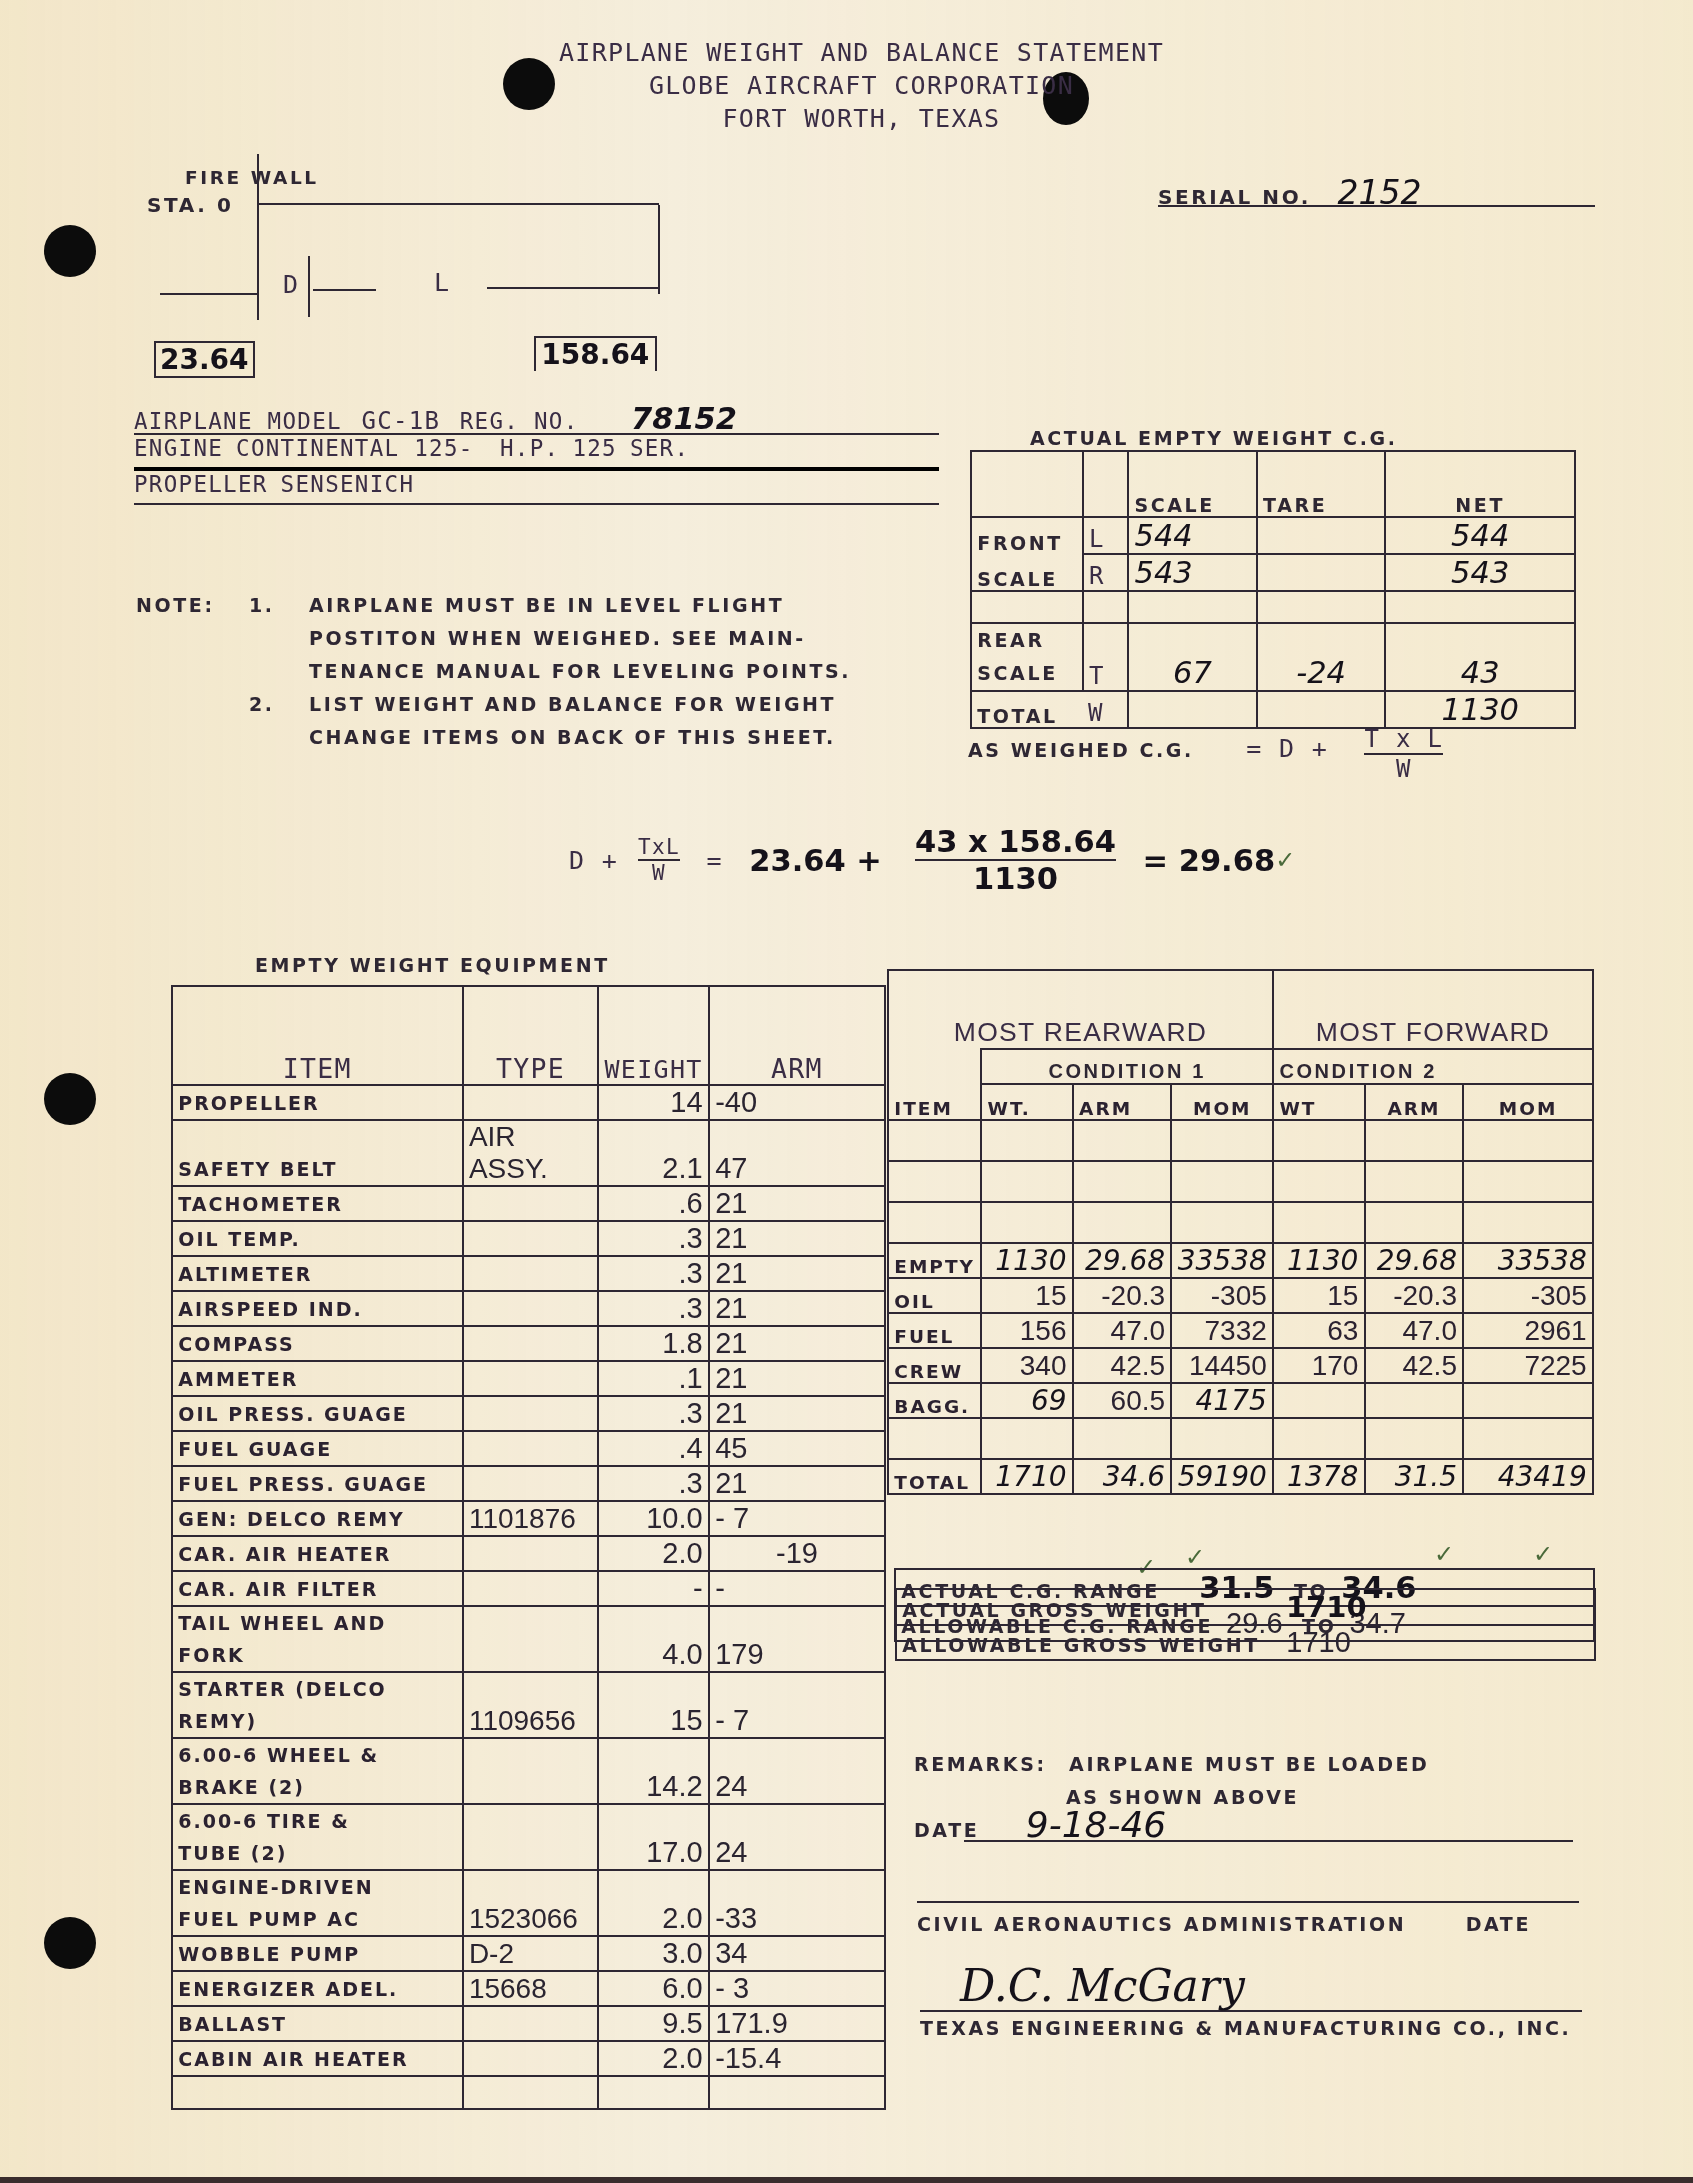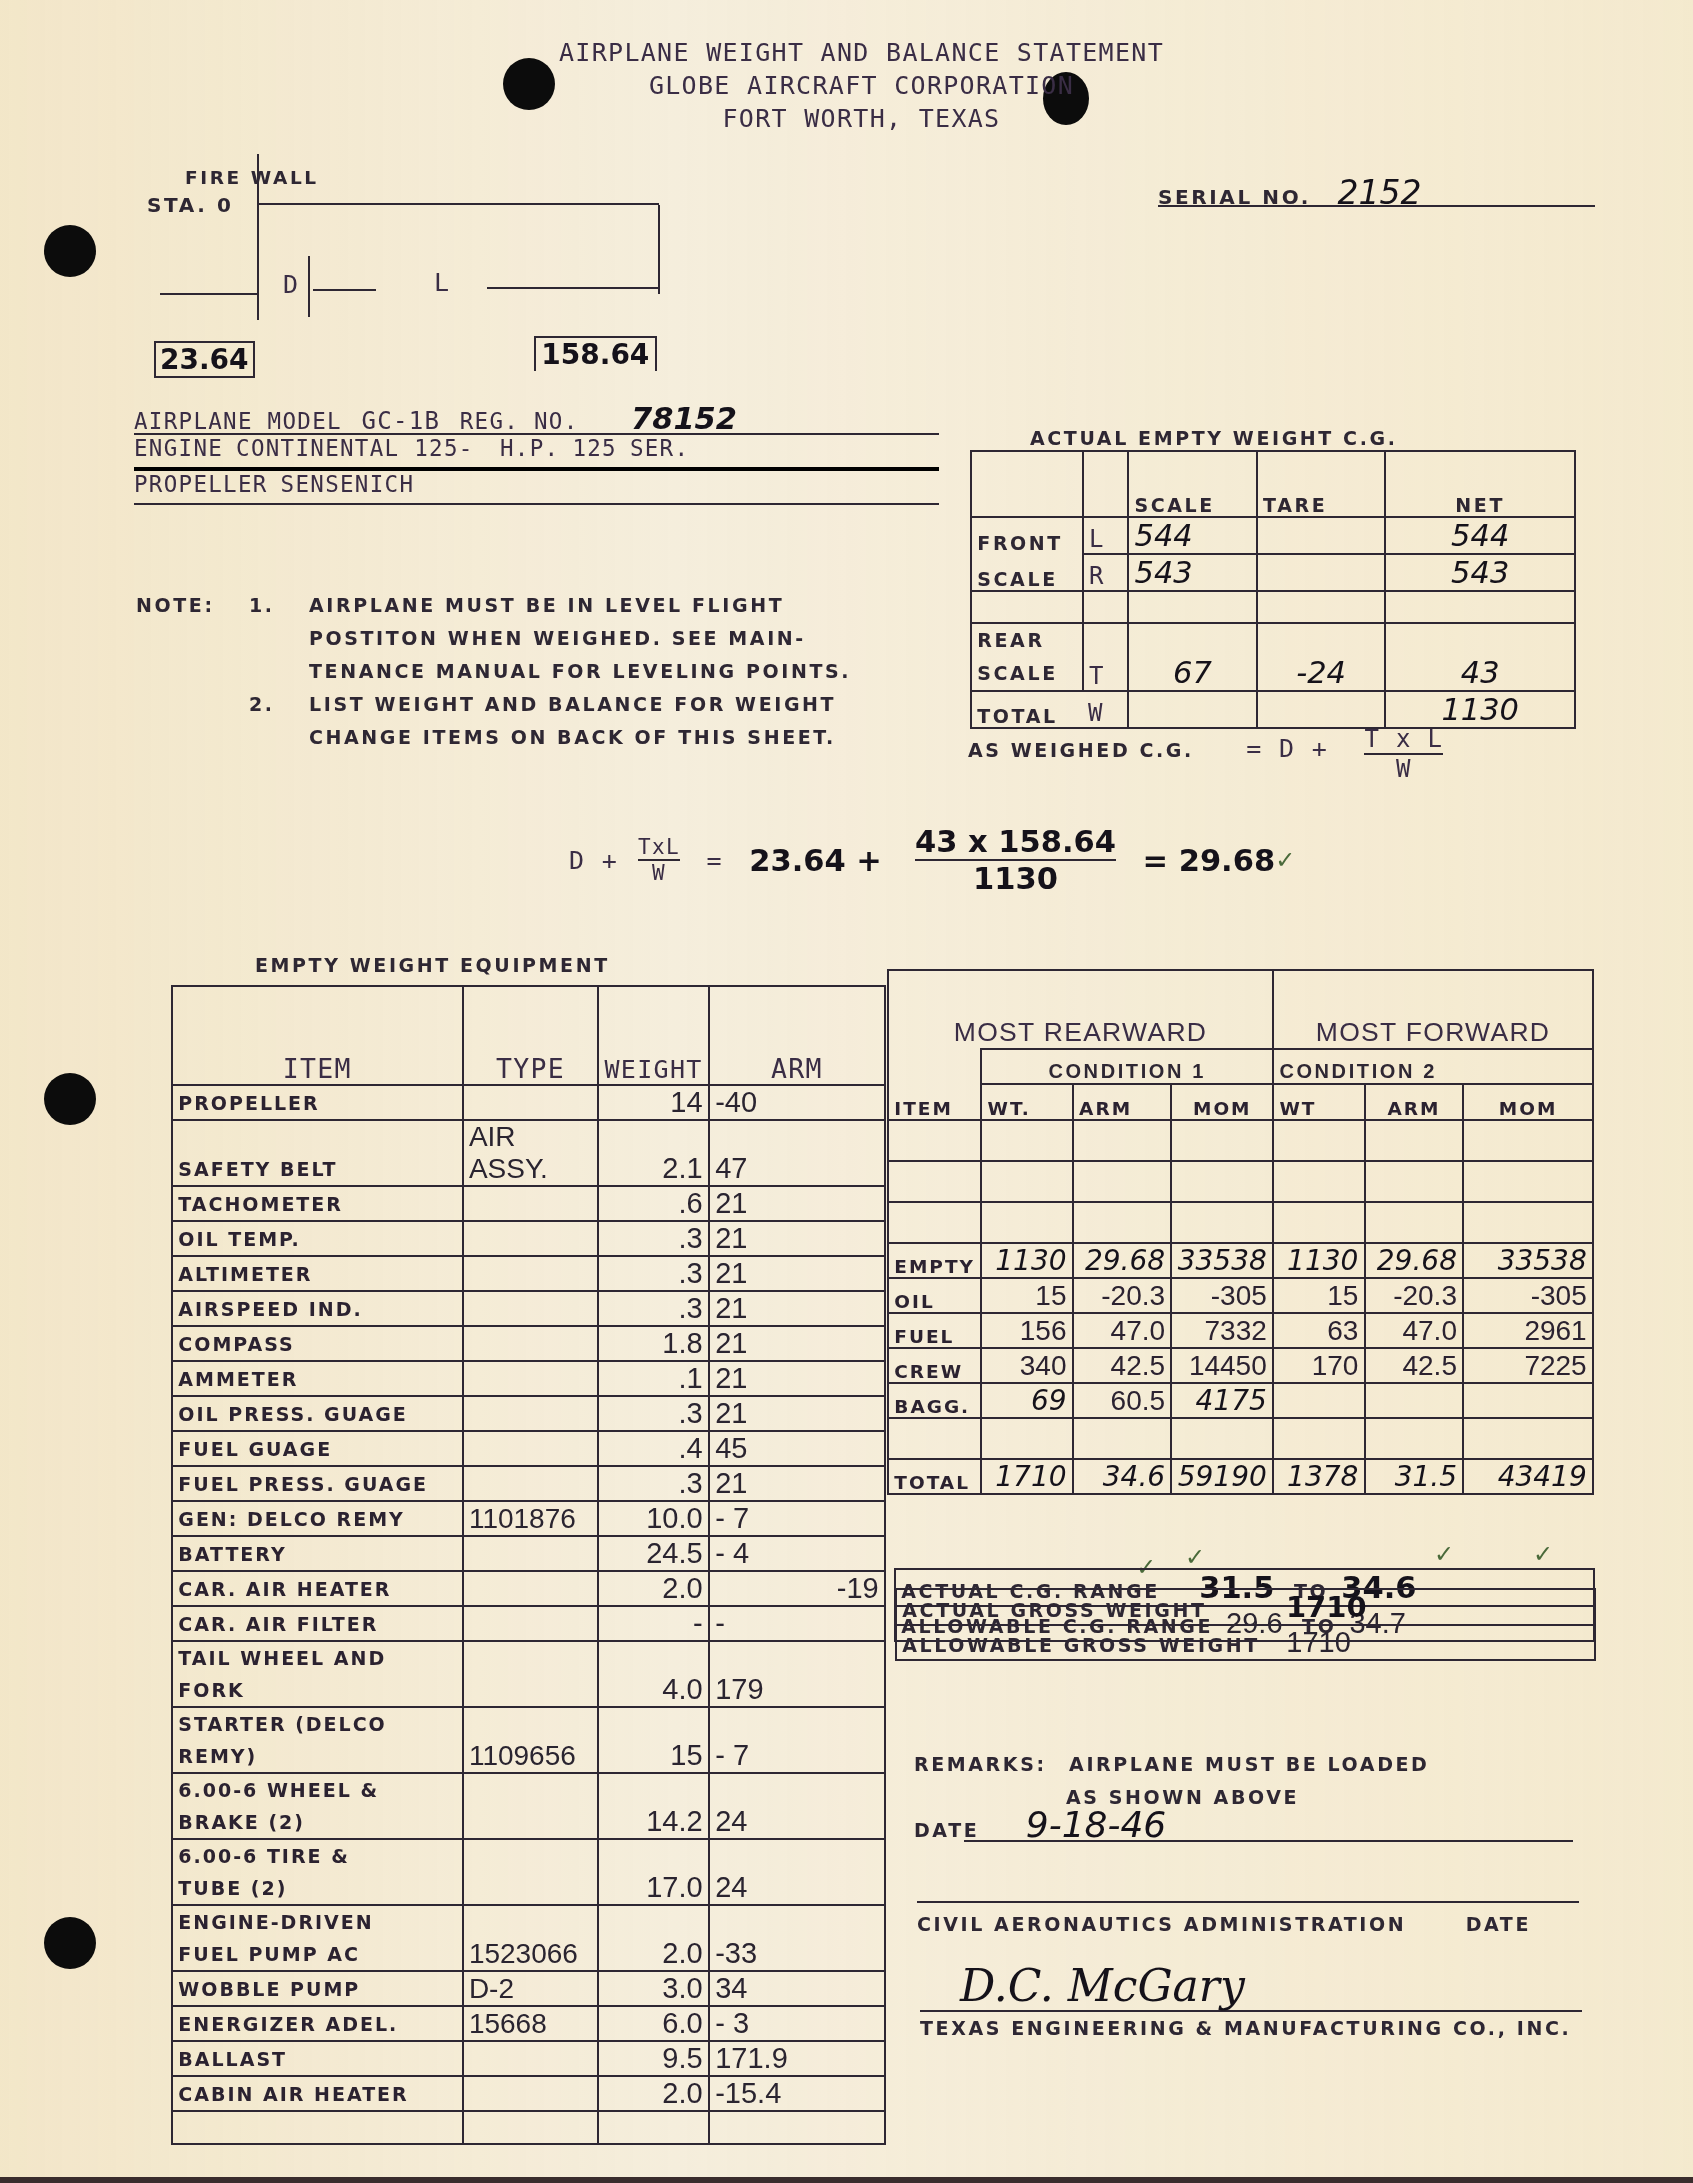--- a/index.html
+++ b/index.html
@@ -246,30 +246,24 @@
         <td class="num">.3</td>
         <td class="num" style="text-align:left;">21</td>
       </tr>
       <tr>
         <td class="item">GEN: DELCO REMY</td>
         <td class="type-col">1101876</td>
         <td class="num">10.0</td>
         <td class="num" style="text-align:left;">- 7</td>
       </tr>
       <tr>
-        <td class="item">BATTERY</td>
-        <td class="type-col"></td>
-        <td class="num">24.5</td>
-        <td class="num" style="text-align:left;">- 4</td>
-      </tr>
-      <tr>
         <td class="item">CAR. AIR HEATER</td>
         <td class="type-col"></td>
         <td class="num">2.0</td>
-        <td class="num" style="text-align:right;">-19</td>
+        <td class="num" style="text-align:center;">-19</td>
       </tr>
       <tr>
         <td class="item">CAR. AIR FILTER</td>
         <td class="type-col"></td>
         <td class="num">-</td>
         <td class="num" style="text-align:left;">-</td>
       </tr>
       <tr>
         <td class="item">TAIL WHEEL AND FORK</td>
         <td class="type-col"></td>

